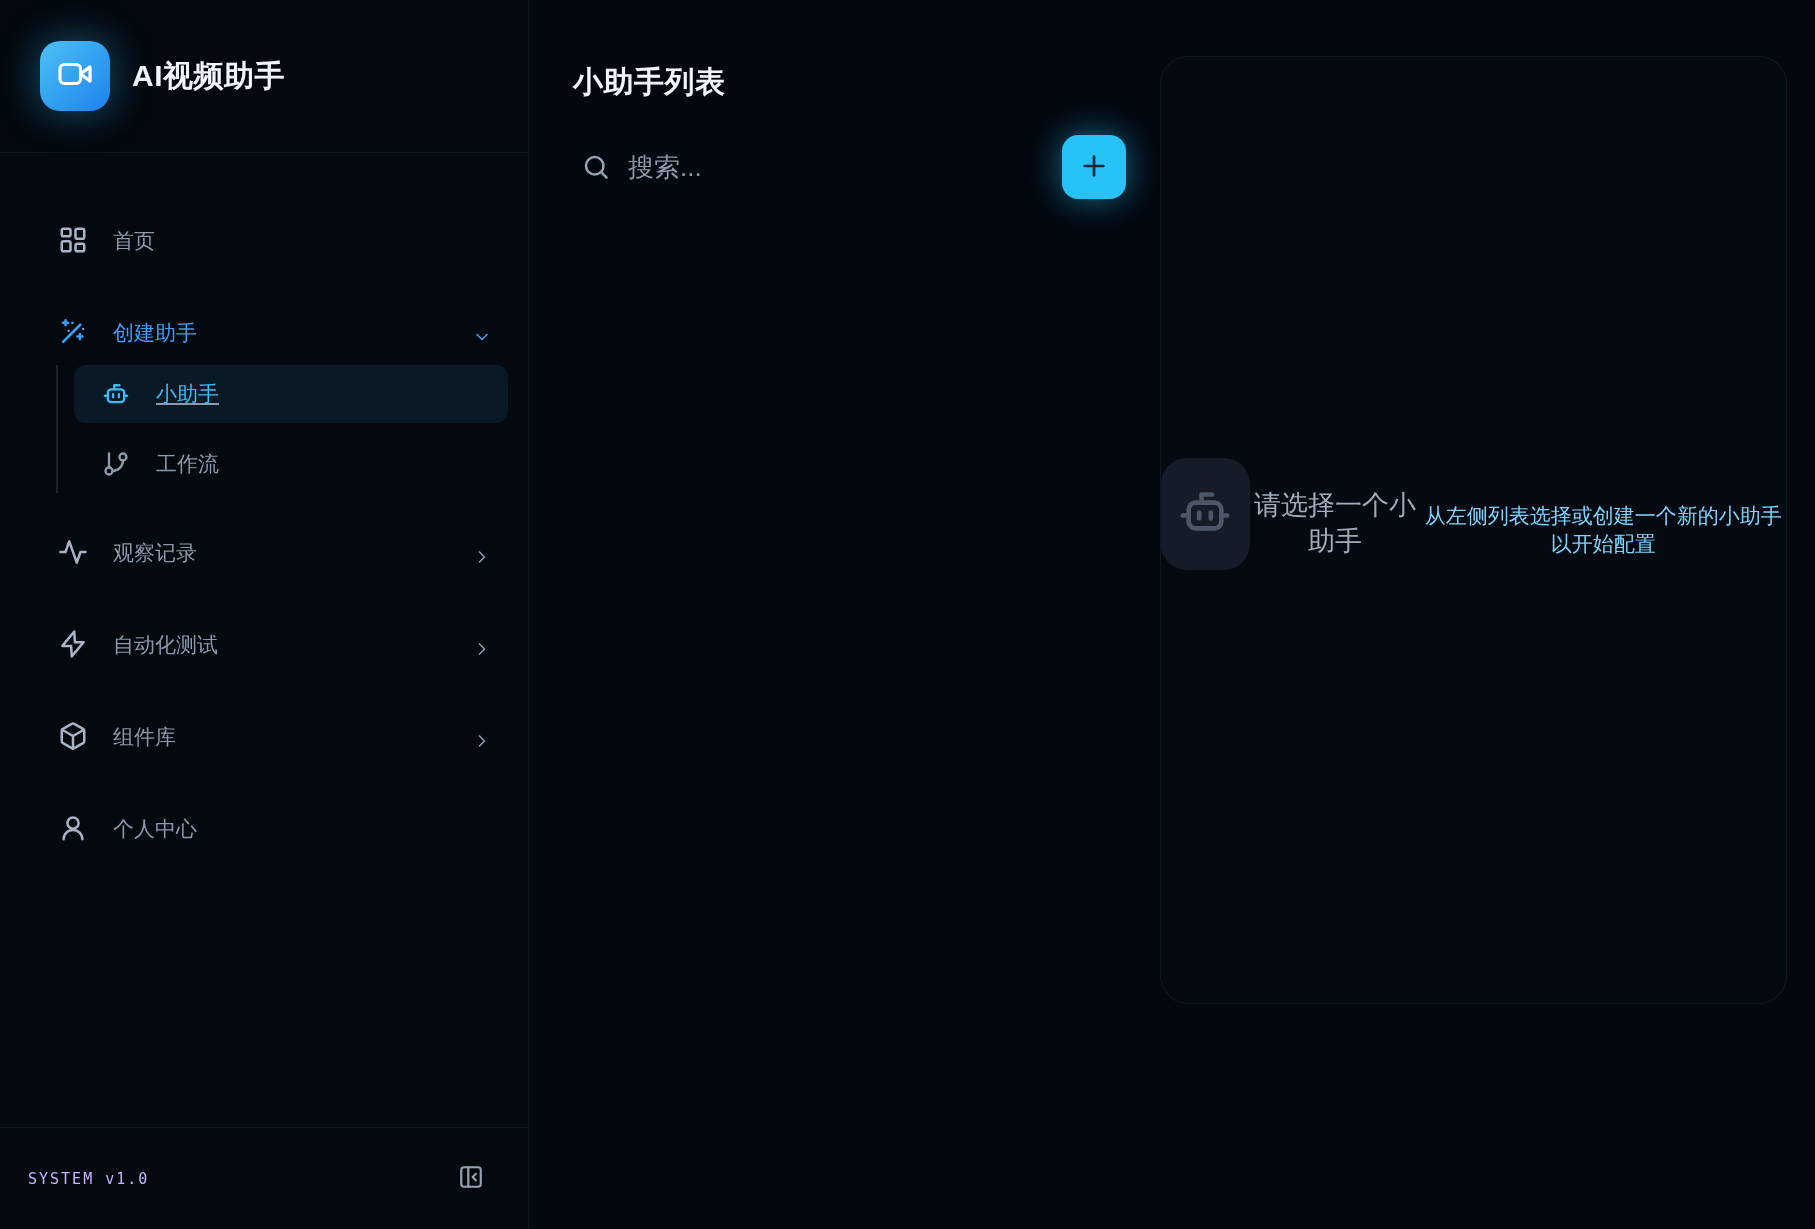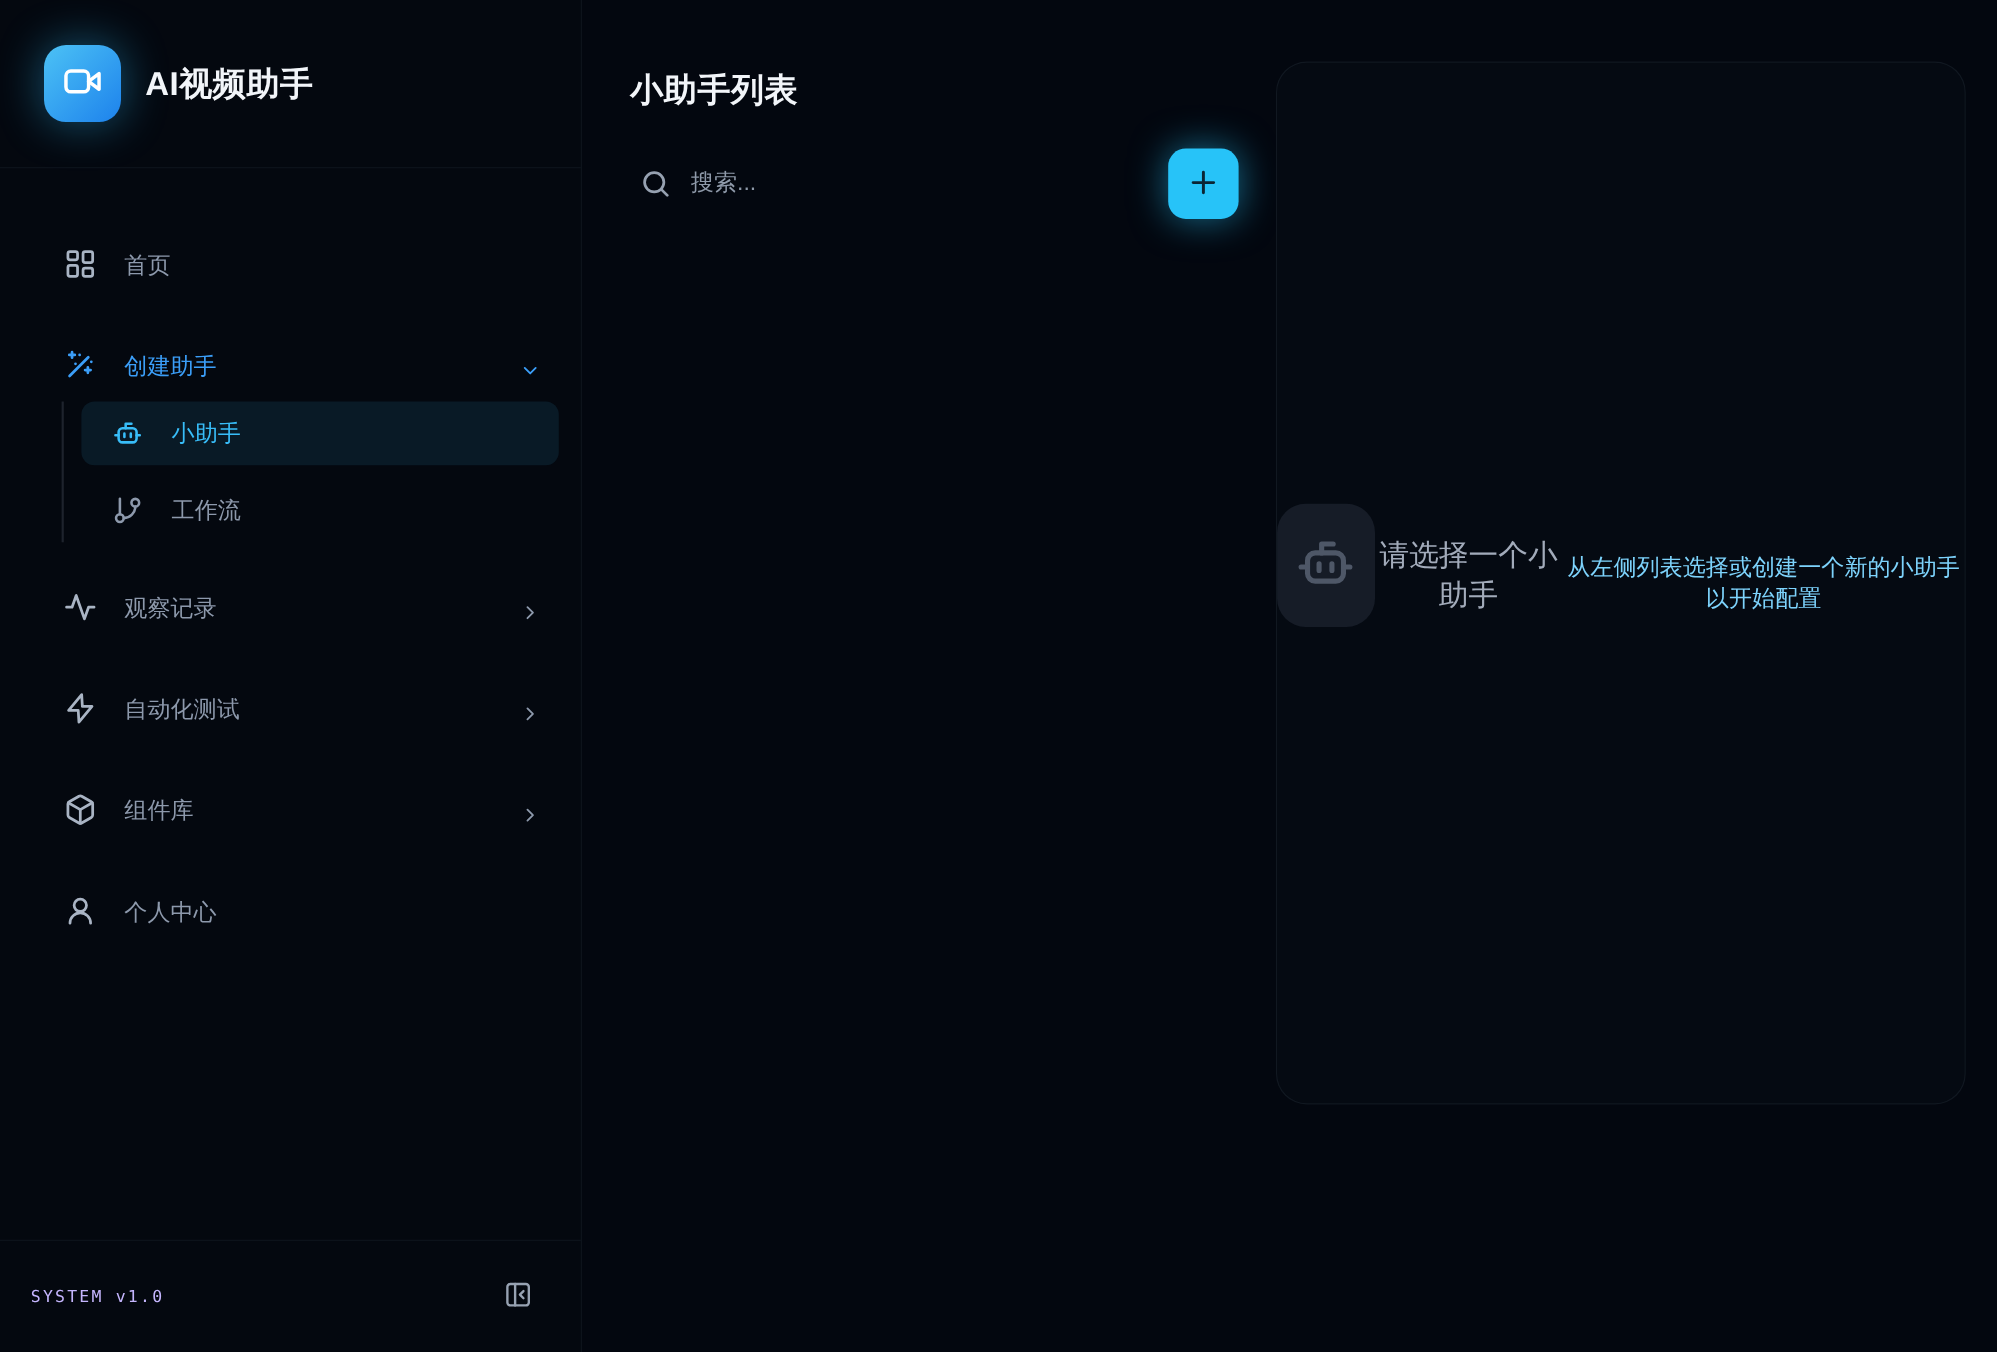--- a/index.html
+++ b/index.html
@@ -56,21 +56,21 @@
     padding-left:16px;
   }
   .sub-item {
     height:58px; display:flex; align-items:center;
     padding:0 16px 0 28px; border-radius:12px;
     margin-bottom:12px; cursor:pointer;
   }
   .sub-item .ni-icon { width:28px; height:28px; flex:none; margin-right:26px; }
   .sub-item .ni-icon svg { width:28px; height:28px; stroke:#8d99ac; }
   .sub-item .ni-label { font-size:21px; color:#8d99ac; }
-  .sub-item.active { background:rgba(56,189,248,.10); }
+  .sub-item.active { background:rgba(56,189,248,.10);text-decoration:underline; }
   .sub-item.active .ni-icon svg { stroke:#38bdf8; }
   .sub-item.active .ni-label { color:#38bdf8; }
 
   .sb-footer {
     height:102px; flex:none;
     border-top:1px solid rgba(148,163,184,.09);
     display:flex; align-items:center;
     padding:0 42px 0 28px;
   }
   .version {
@@ -87,21 +87,21 @@
   .content { flex:1; display:flex; gap:34px; padding:56px 28px 0 44px; }
 
   .list-col { width:553px; flex:none; }
   .page-title { margin-top:6px; font-size:30px; font-weight:bold; color:#f2f5f9; letter-spacing:.5px; margin-bottom:32px; }
 
   .search-row { height:64px; display:flex; align-items:center; margin-bottom:30px; }
   .search-icon { width:30px; height:30px; margin:0 17px 0 8px; flex:none; }
   .search-icon svg { width:30px; height:30px; stroke:#96a1b1; }
   .search-input {
     flex:1; background:transparent; border:none; outline:none;
-    font-size:21px; color:#e6ebf2; font-family:inherit;
+    font-size:26px; color:#e6ebf2; font-family:inherit;
   }
   .search-input::placeholder { color:#8e99a9; }
   .add-btn {
     width:64px; height:64px; flex:none; border:none; cursor:pointer;
     border-radius:16px; background:#27c3f8;
     box-shadow:0 0 34px rgba(39,195,248,.55);
     display:flex; align-items:center; justify-content:center;
   }
   .add-btn svg { width:32px; height:32px; stroke:#0b2534; }
 

